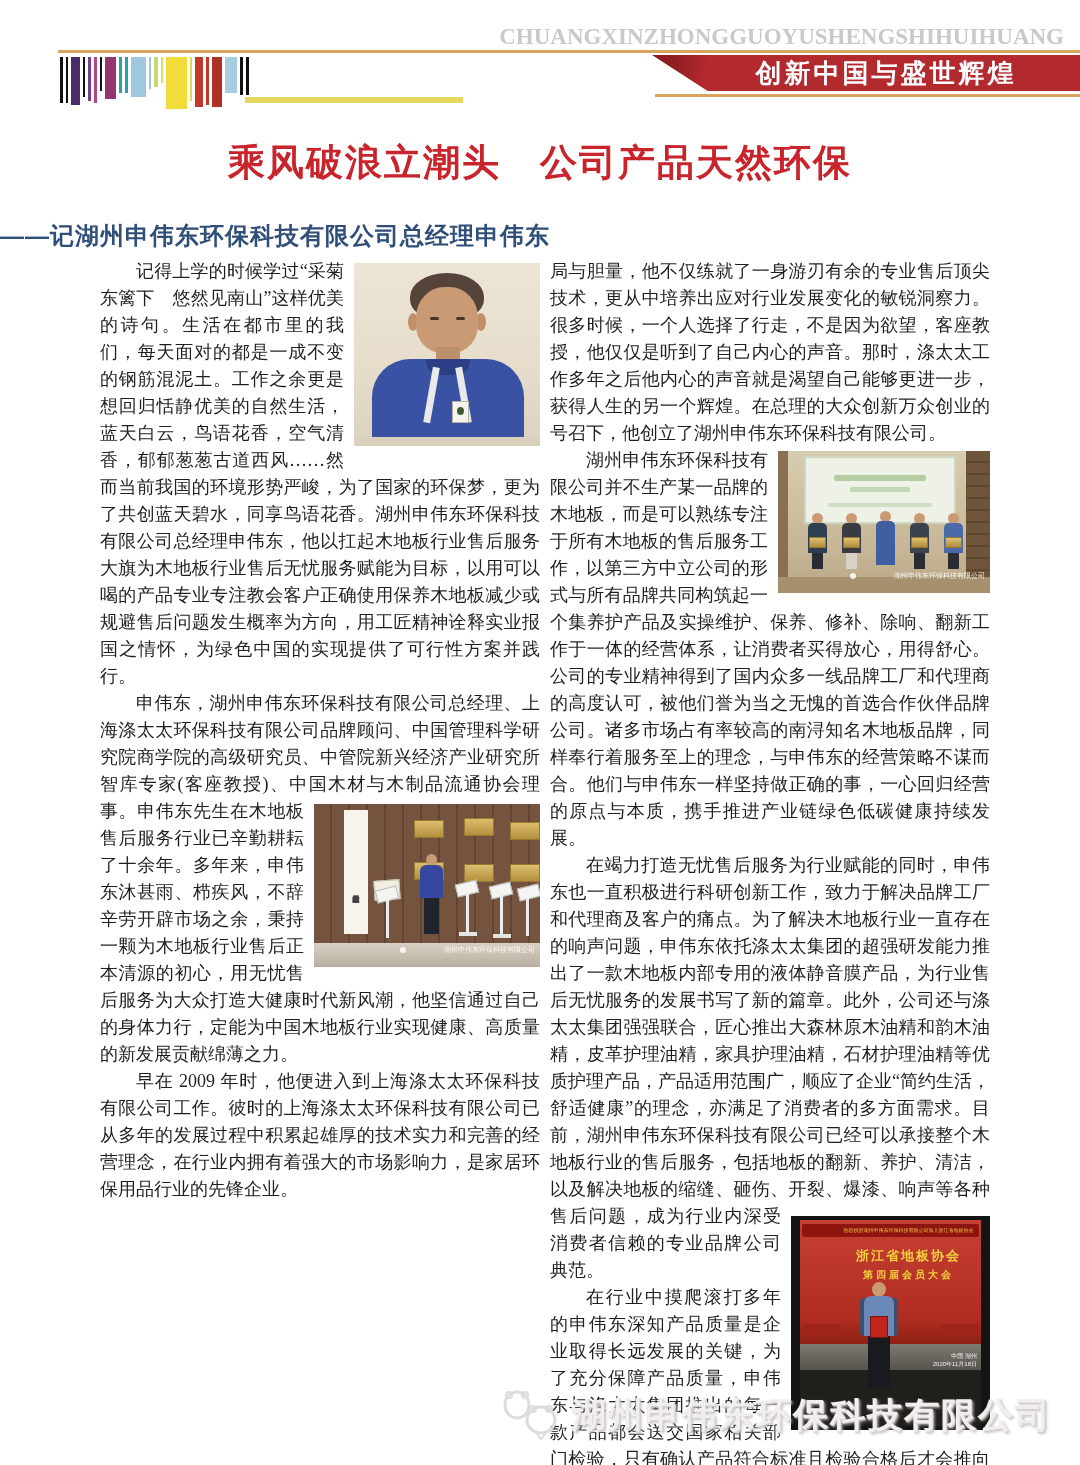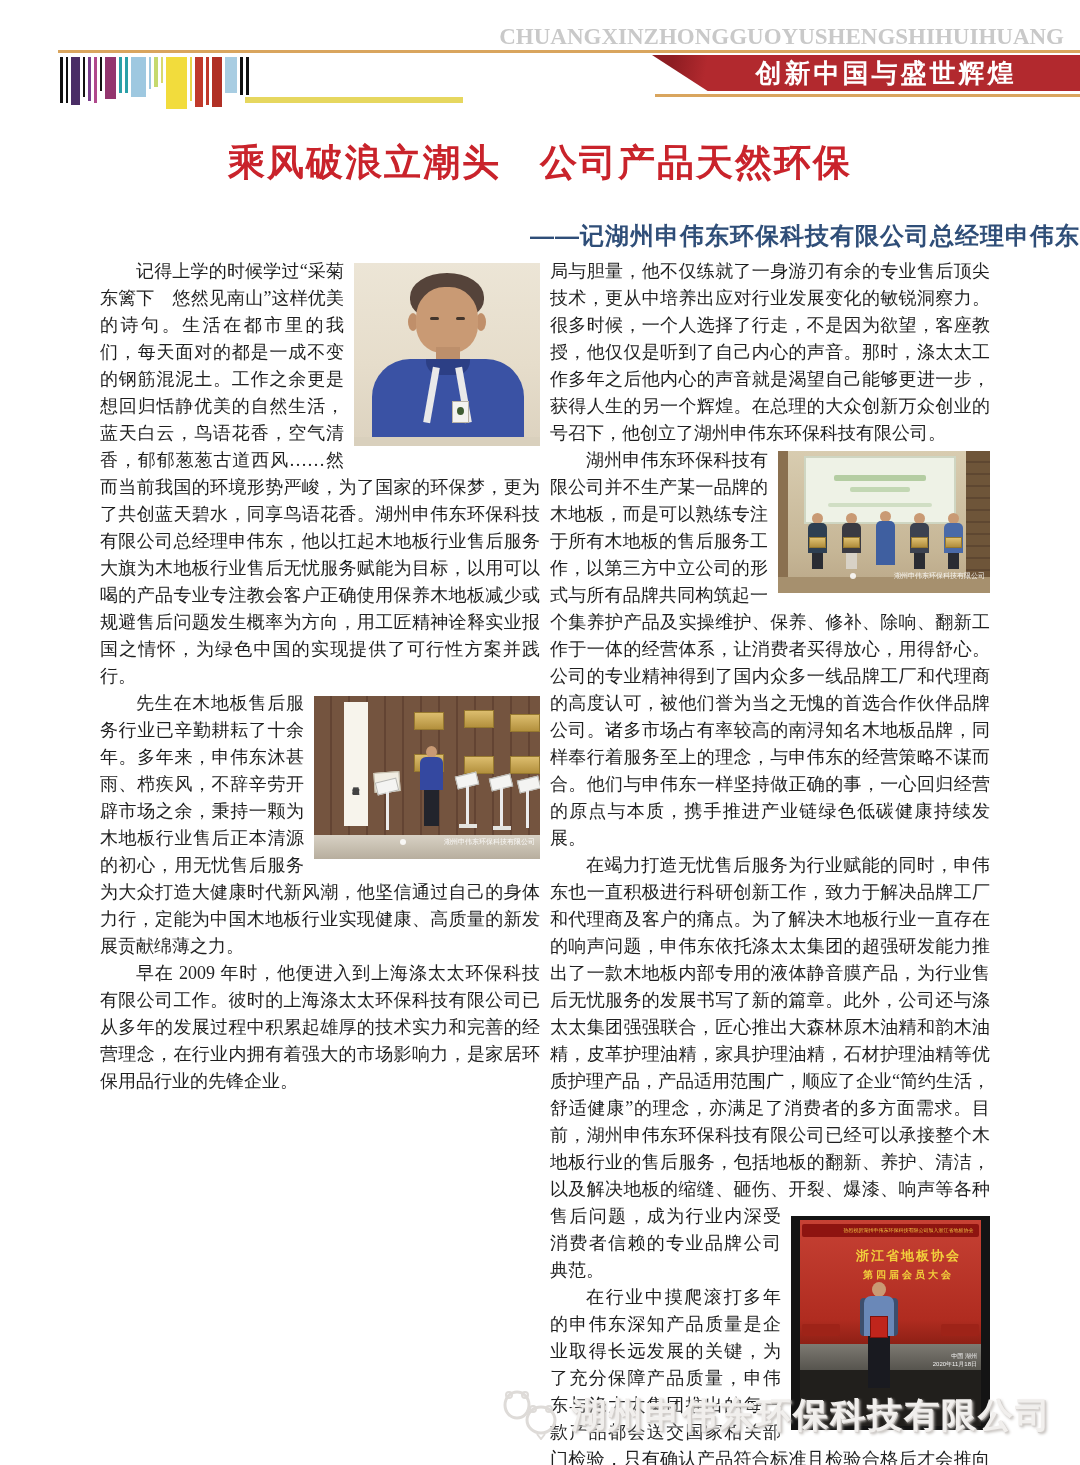--- a/index.html
+++ b/index.html
@@ -31,21 +31,21 @@
   .barcode .bar { display:inline-block; }
   .yellow-line { position:absolute; left:245px; top:97px; width:218px; height:6px; background:#e6d75f; }
 
   
   .main-title {
     position:absolute; left:0; top:138px; width:100%; text-align:center;
     font-family:"Liberation Sans","DejaVu Sans",sans-serif;
     font-size:37px; font-weight:900; color:#c9232b; letter-spacing:2px;
   }
   .sub-title {
-    position:absolute; left:0; top:220px; width:100%; text-align:right;
+    position:absolute; left:0; top:220px; width:100%; text-align:left;
     font-family:"Liberation Sans","DejaVu Sans",sans-serif;
     font-size:24px; font-weight:bold; color:#2f4e78; letter-spacing:1px;
   }
 
   
   .col { position:absolute; top:258px; width:440px; font-size:18px; line-height:27px; text-align:justify; }
   .col-left  { left:100px; }
   .col-right { left:550px; }
   .para { text-indent:2em; }
   .para.no-indent { text-indent:0; }
@@ -195,21 +195,21 @@
       <span class="ph-el p1-torso"></span>
       <span class="ph-el p1-collar"></span>
       <span class="ph-el p1-strap-l"></span>
       <span class="ph-el p1-strap-r"></span>
       <span class="ph-el p1-badge"></span>
       <span class="ph-el p1-badge-mark"></span>
       <span class="ph-el p1-table"></span>
     </span><span>记得上学的时候学过“采菊东篱下　悠然见南山”这样优美的诗句。生活在都市里的我们，每天面对的都是一成不变的钢筋混泥土。工作之余更是想回归恬静优美的自然生活，蓝天白云，鸟语花香，空气清香，郁郁葱葱古道西风……然而当前我国的环境形势严峻，为了国家的环保梦，更为了共创蓝天碧水，同享鸟语花香。湖州申伟东环保科技有限公司总经理申伟东，他以扛起木地板行业售后服务大旗为木地板行业售后无忧服务赋能为目标，以用可以喝的产品专业专注教会客户正确使用保养木地板减少或规避售后问题发生概率为方向，用工匠精神诠释实业报国之情怀，为绿色中国的实现提供了可行性方案并践行。</span>
   </p>
   <p class="para">
-    <span class="photo float-r photo2">
+    <span>申伟东，湖州申伟东环保科技有限公司总经理、上海涤太太环保科技有限公司品牌顾问、中国管理科学研究院商学院的高级研究员、中管院新兴经济产业研究所智库专家(客座教授)、中国木材与木制品流通协会理事。申伟东</span><span class="photo float-r photo2">
       <span class="ph-el p2-floor"></span>
       <span class="ph-el p2-banner">
           <span>国家木材与木制品性能质量监督检验中心</span>
         </span>
       <span class="ph-el plaque" style="left:100px;top:16px;"></span>
       <span class="ph-el plaque" style="left:150px;top:14px;"></span>
       <span class="ph-el plaque" style="left:196px;top:18px;"></span>
       <span class="ph-el plaque" style="left:100px;top:58px;"></span>
       <span class="ph-el plaque" style="left:150px;top:60px;"></span>
       <span class="ph-el plaque" style="left:196px;top:60px;"></span>

